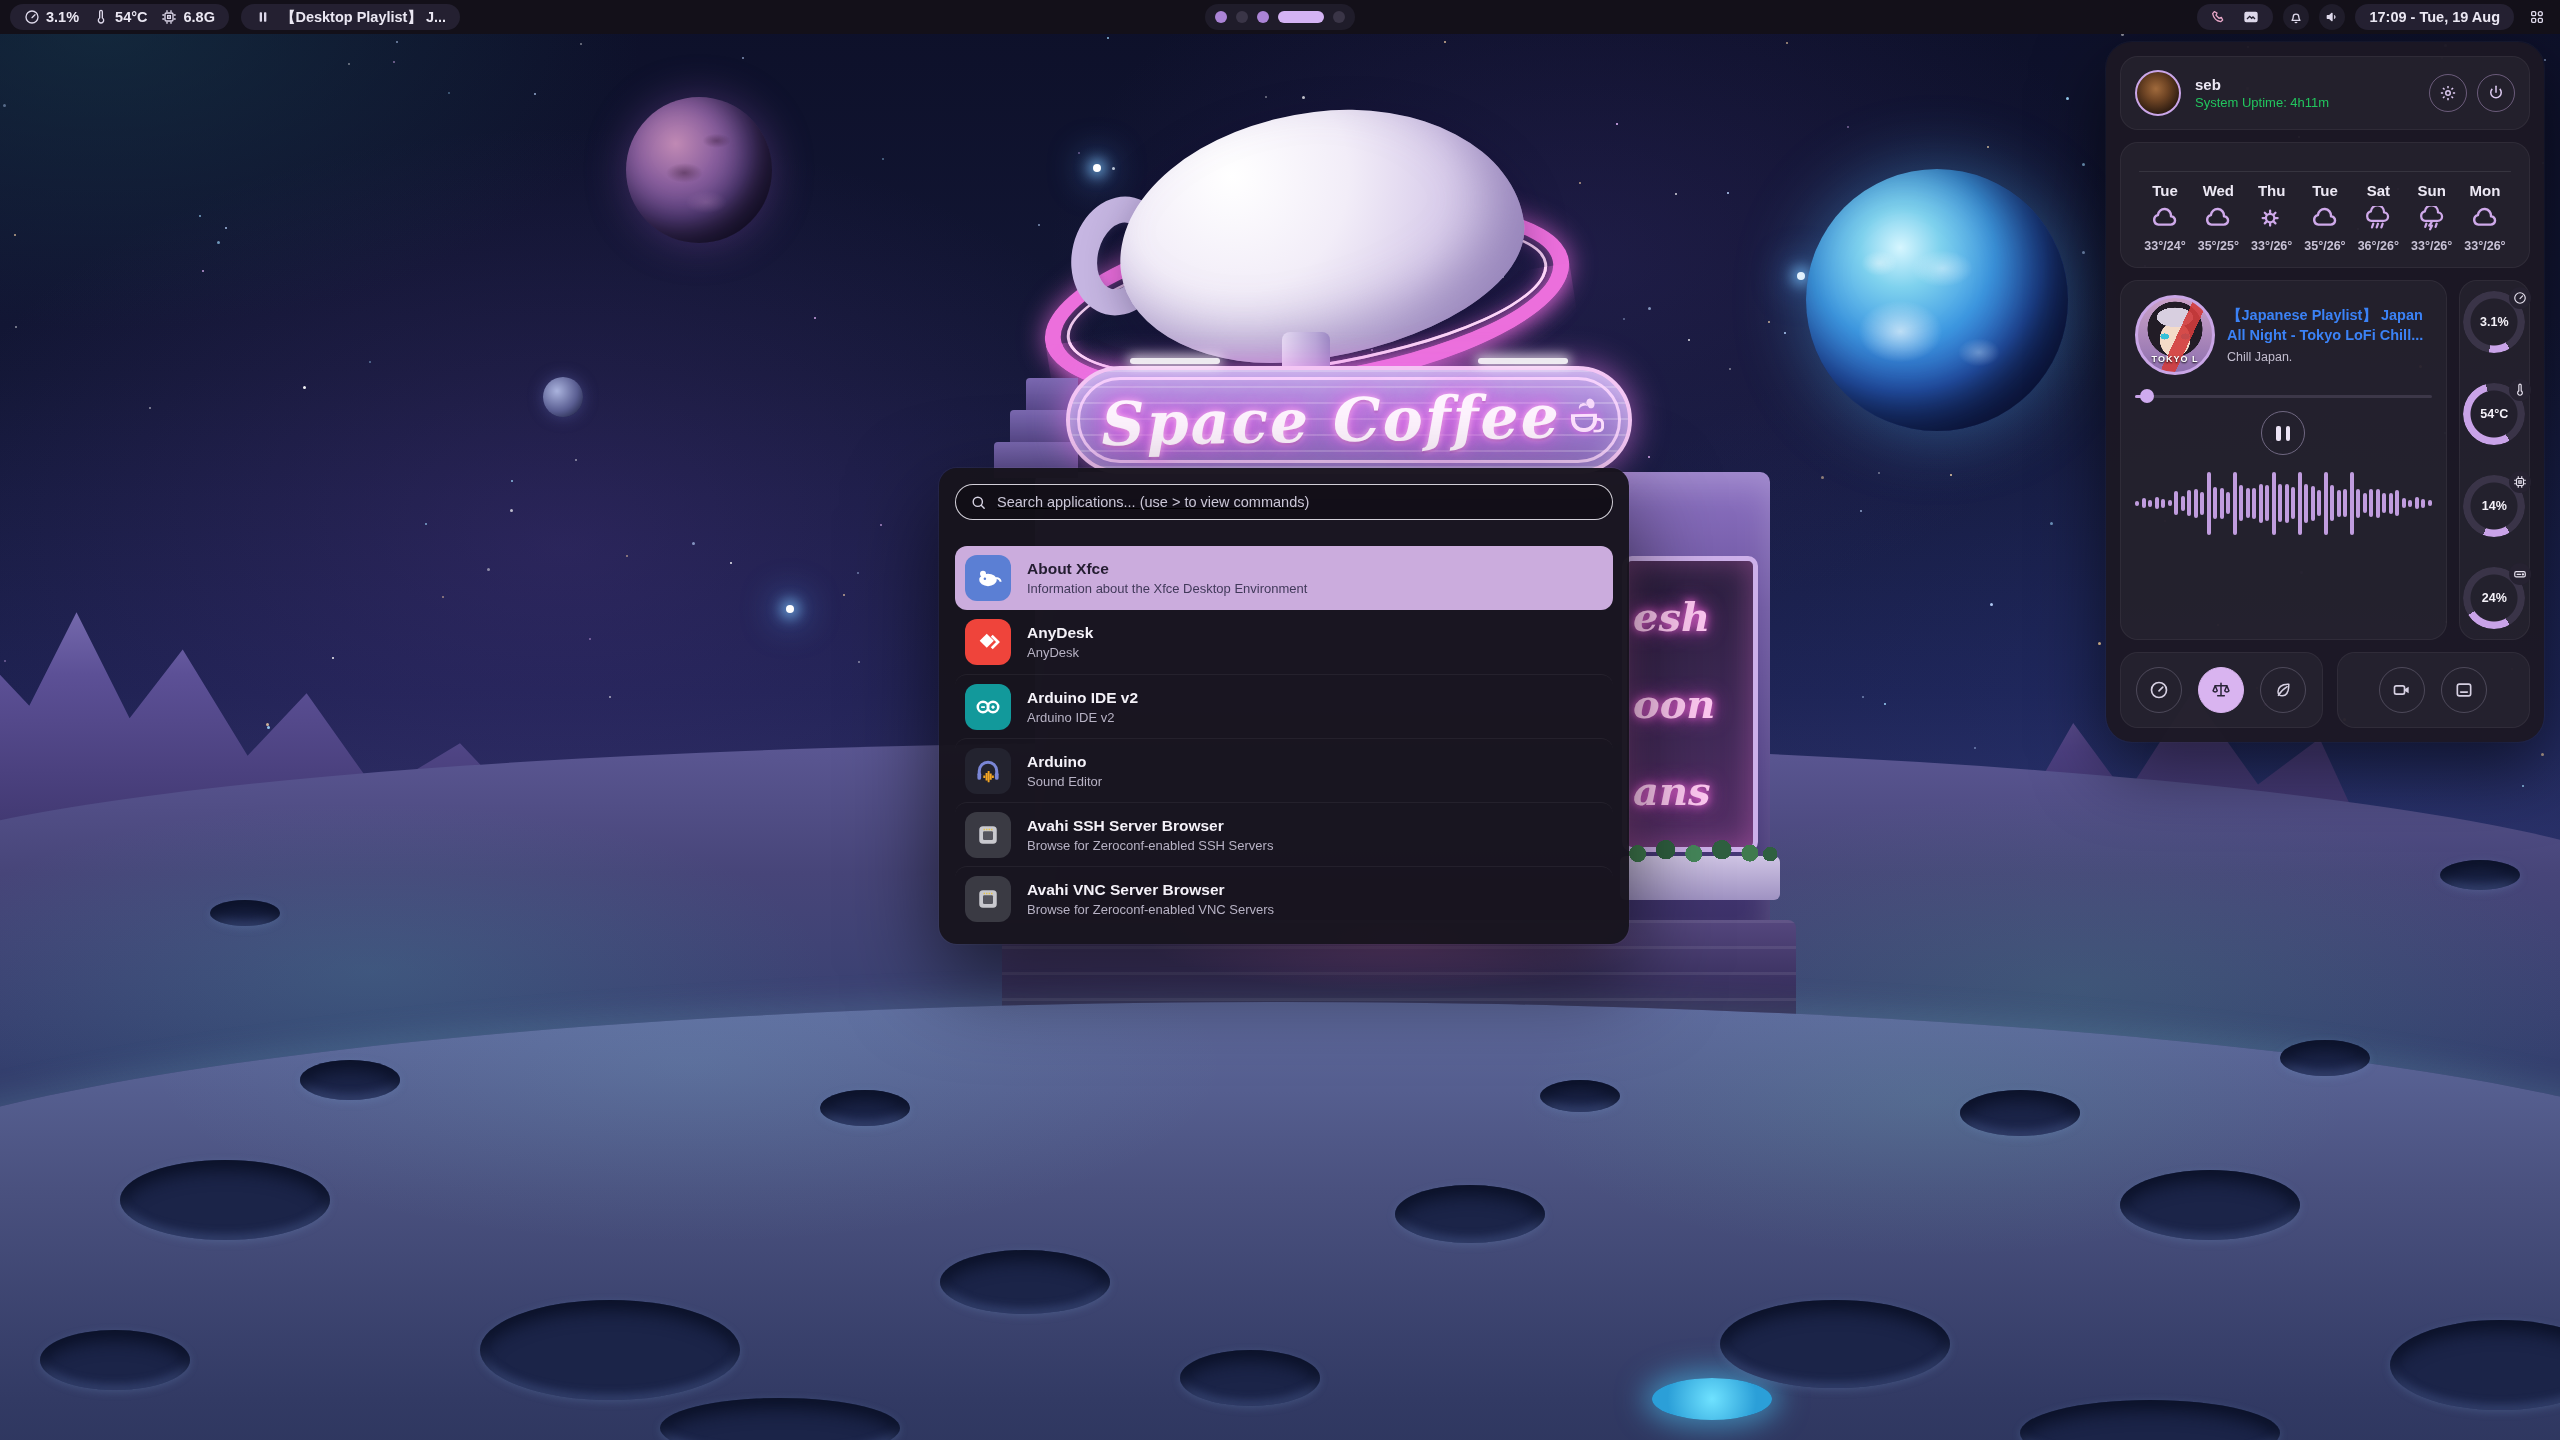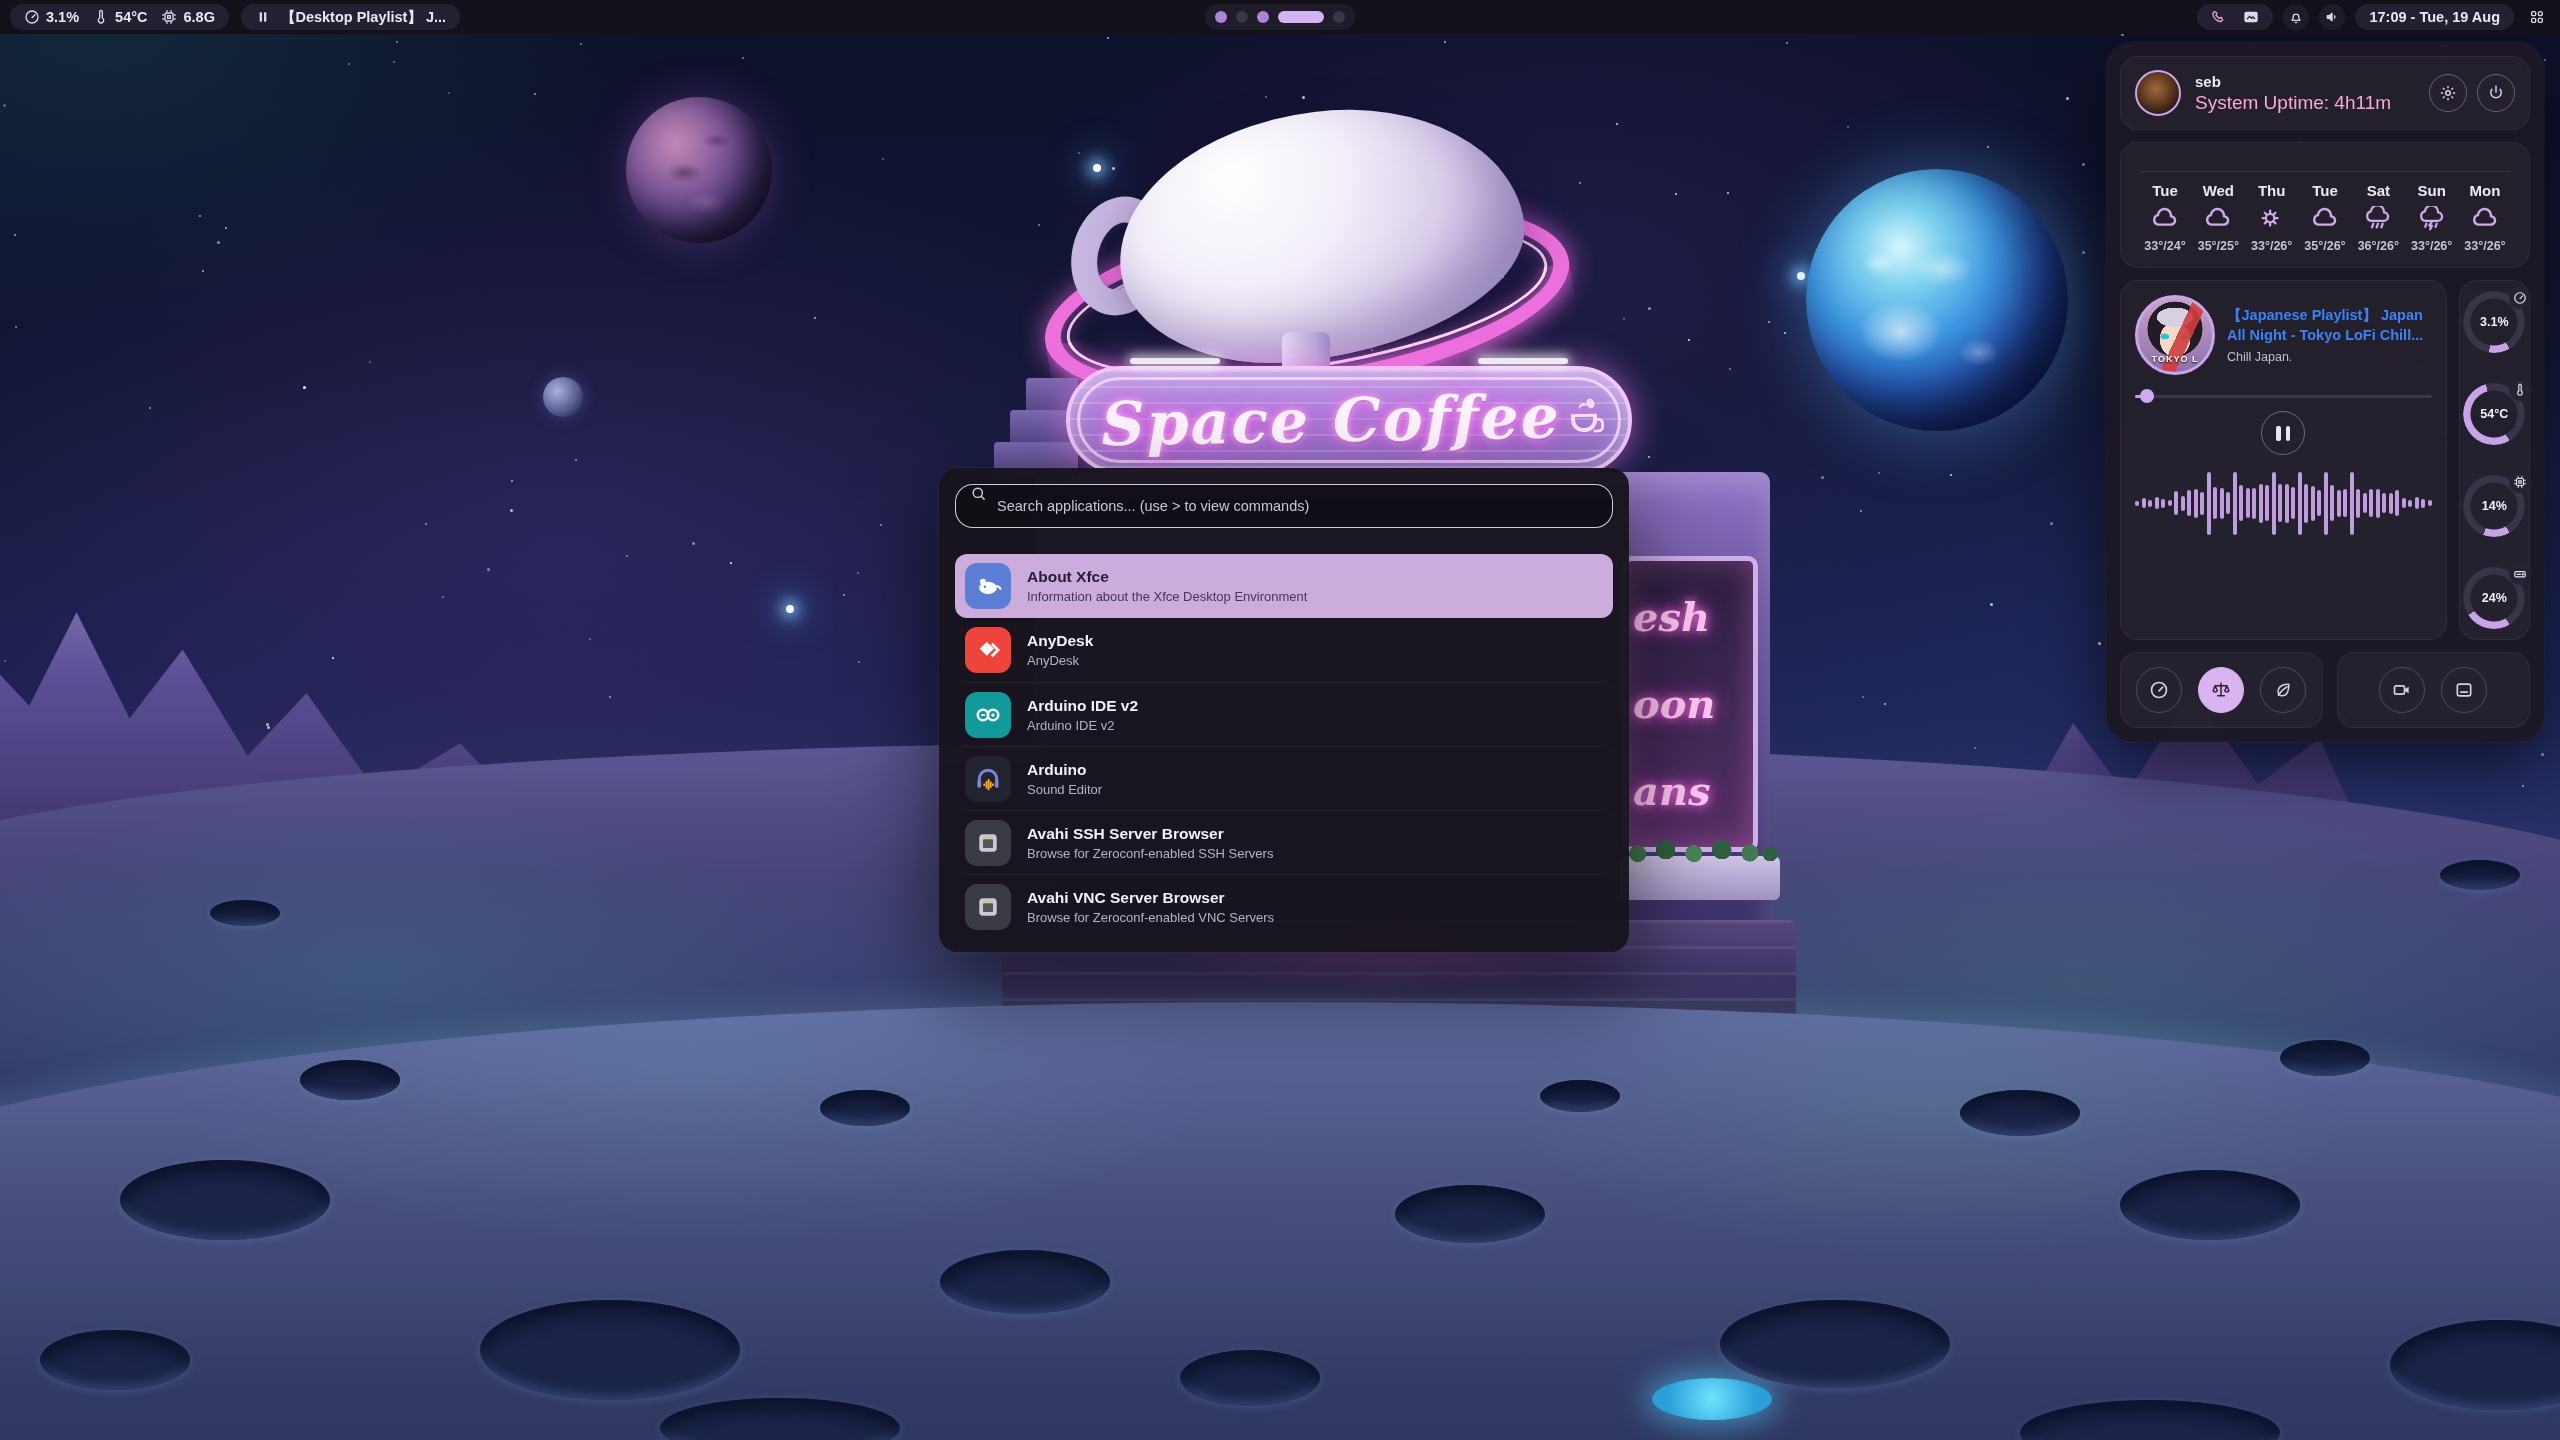--- a/index.html
+++ b/index.html
@@ -153,22 +153,22 @@
   .ws-dot.active { width:46px; background:#d4b3f4; }
   .tb-right { margin-left:auto; display:flex; align-items:center; gap:10px; }
   .tb-iconbtn { width:26px; height:26px; border-radius:13px; background:#1f1c2a; display:flex;
     align-items:center; justify-content:center; color:#ddd8ea; }
   .tb-iconbtn svg { width:16px; height:16px; }
 
   
   .launcher { position:absolute; left:939px; top:468px; width:690px; border-radius:18px;
     background:rgba(23,20,29,.97); box-shadow:0 34px 90px rgba(0,0,0,.6), 0 0 0 1px rgba(255,255,255,.05);
     padding:16px 16px 14px; z-index:30; }
-  .searchbox { display:flex; gap:10px; height:44px; border-radius:18px;
-    border:1.5px solid rgba(244,242,250,.85); background:rgba(12,10,16,.55); padding:0 14px; }
+  .searchbox { display:flex; align-items:center; gap:10px; height:36px; border-radius:18px;
+    border:1.5px solid rgba(244,242,250,.85); background:rgba(12,10,16,.55); padding:0 14px;text-decoration:underline; }
   .searchbox svg { width:17px; height:17px; color:#d8d4e4; flex:0 0 auto; }
   .searchbox input { flex:1; background:transparent; border:none; outline:none; color:#efecf6;
     font-size:14.5px; font-family:inherit; }
   .searchbox input::placeholder { color:#cac6d6; }
   .applist { margin-top:26px; }
   .app-row { display:flex; align-items:center; gap:16px; height:64px; padding:0 10px; border-radius:12px; }
   .app-row + .app-row { border-top:1px solid rgba(255,255,255,.055); }
   .app-row.selected { background:#cbacdd; border-top:none; }
   .app-row.selected + .app-row { border-top:none; }
   .app-icon { width:46px; height:46px; border-radius:12px; flex:0 0 auto; display:flex;
@@ -188,21 +188,21 @@
   .sidepanel { position:absolute; left:2106px; top:42px; width:438px; height:700px; border-radius:26px;
     background:rgba(28,24,36,.97); box-shadow:0 26px 70px rgba(0,0,0,.55), 0 0 0 1px rgba(255,255,255,.04);
     padding:14px; display:flex; flex-direction:column; gap:12px; z-index:30; color:#ece8f4; }
   .card { background:rgba(255,255,255,.04); border:1px solid rgba(255,255,255,.055); border-radius:18px; }
 
   .user-card { height:74px; display:flex; align-items:center; gap:14px; padding:0 14px; }
   .avatar { width:46px; height:46px; border-radius:50%; border:2px solid #caa6e8;
     background:radial-gradient(circle at 45% 40%, #a06a3c 0%, #6e4424 35%, #2a1a10 75%, #120b06 100%); }
   .user-texts { display:flex; flex-direction:column; gap:2px; }
   .user-name { font-size:15px; font-weight:700; }
-  .user-uptime { font-size:19px; color:#f9a8d4; }
+  .user-uptime { font-size:13px; color:#22c55e; }
   .round-btn { width:38px; height:38px; border-radius:50%; border:1px solid rgba(216,180,240,.4);
     display:flex; align-items:center; justify-content:center; color:#dcc9f0; background:transparent; }
   .round-btn svg { width:18px; height:18px; }
   .user-actions { margin-left:auto; display:flex; gap:10px; }
 
   .weather-card { padding:16px 18px 14px; }
   .weather-head { display:flex; align-items:center; gap:16px; }
   .weather-cloud { color:#cfa9ea; width:66px; height:50px; }
   .weather-cloud svg { width:100%; height:100%; }
   .weather-city { font-size:23px; font-weight:700; line-height:1.1; }

